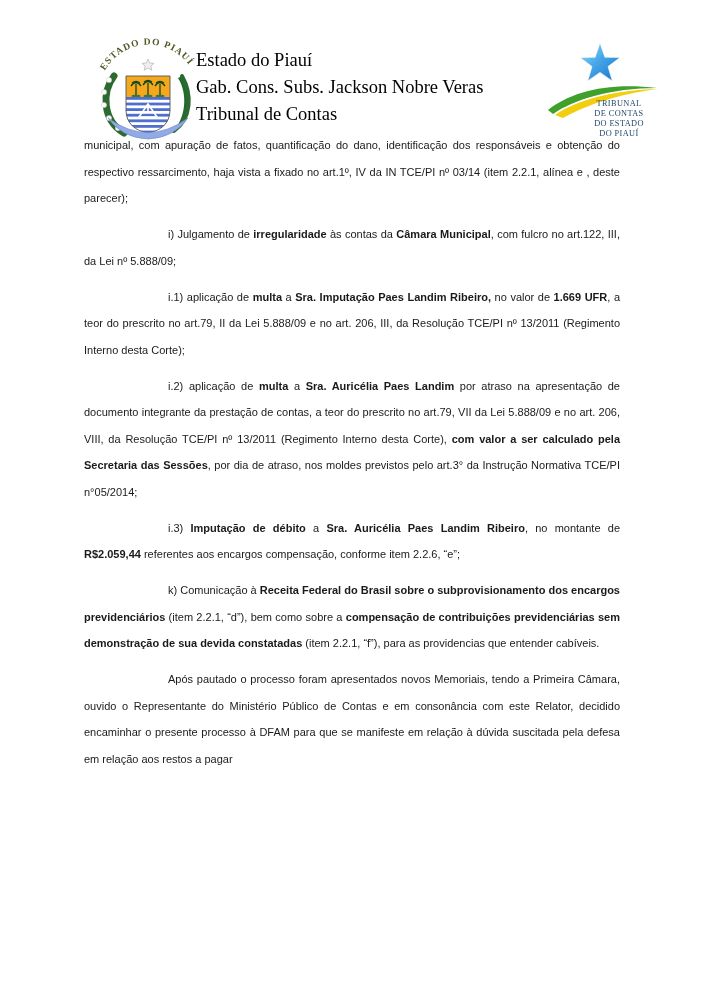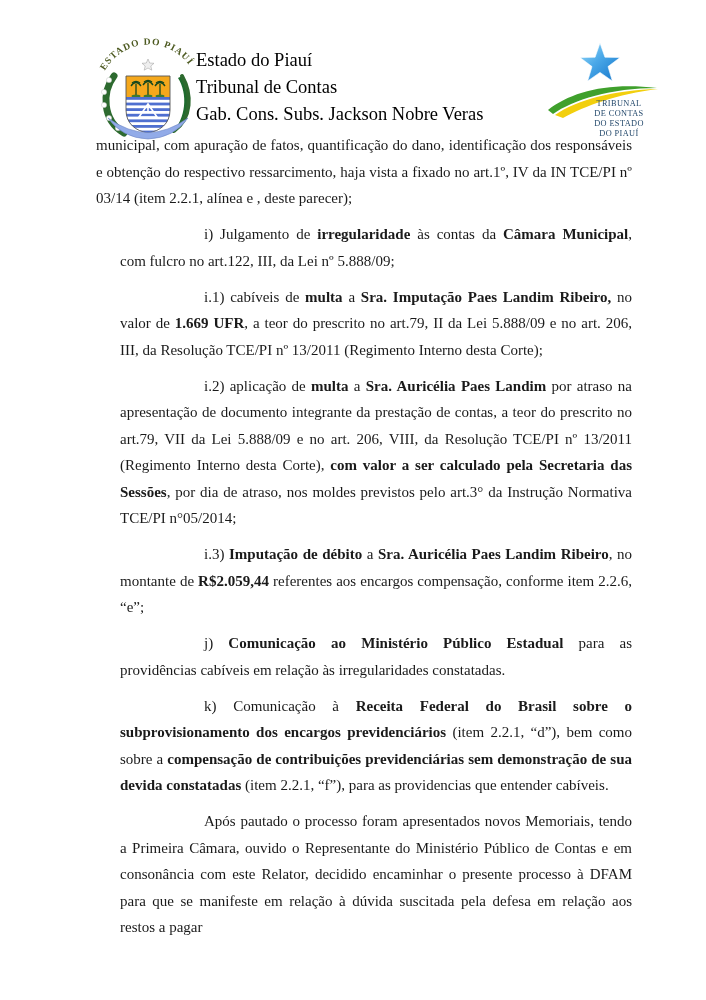--- a/index.html
+++ b/index.html
@@ -15,27 +15,26 @@
   .crest{position:absolute;left:92px;top:34px;width:112px;height:106px;}
   .org{
     position:absolute;left:196px;top:47px;
     font-family:"Liberation Serif", serif;
     font-size:18.5px;line-height:27px;color:#000;
     white-space:nowrap;
   }
   .tce-logo{position:absolute;left:545px;top:42px;width:118px;height:98px;}
   
   .doc-body{
-    position:absolute;left:96px;top:132px;width:536px;
-    font-size:15px;line-height:26.5px;
+    position:absolute;left:84px;top:132px;width:536px;
+    font-size:11px;line-height:26.5px;
     text-align:justify;
-    font-family:Liberation Serif, serif;
   }
   .doc-body p{margin:0 0 9.5px 0;}
-  .doc-body p.indent{text-indent:84px;margin-left:24px;}
+  .doc-body p.indent{text-indent:84px;}
   .doc-body b{font-weight:bold;}
 </style>
 </head>
 <body>
 
 <div class="page">
 
   <div>
 
     <svg class="crest" viewBox="0 0 112 106" aria-hidden="true">
@@ -101,22 +100,22 @@
           <line x1="56" y1="70" x2="56" y2="79"></line>
         </g>
       </g>
       <path d="M34,42 h44 v34 c0,14 -10,21 -22,23 c-12,-2 -22,-9 -22,-23 z" fill="none" stroke="#555" stroke-width="0.9"></path>
 
       <path d="M16,84 Q56,113 96,84 Q82,104 56,105 Q30,104 16,84 Z" fill="#92abe8" stroke="#6b84c4" stroke-width="0.6"></path>
     </svg>
 
     <div class="org">
       <div>Estado do Piauí</div>
+      <div>Gab. Cons. Subs. Jackson Nobre Veras</div>
       <div>Tribunal de Contas</div>
-      <div>Gab. Cons. Subs. Jackson Nobre Veras</div>
     </div>
 
     <svg class="tce-logo" viewBox="0 0 118 98" aria-hidden="true">
       <defs>
         <linearGradient id="starGrad" x1="0" y1="0" x2="1" y2="1">
           <stop offset="0" stop-color="#9fe0fb"></stop>
           <stop offset="0.45" stop-color="#4aa8e8"></stop>
           <stop offset="1" stop-color="#1173c9"></stop>
         </linearGradient>
       </defs>
@@ -131,21 +130,20 @@
         <text x="74" y="74">DE CONTAS</text>
         <text x="74" y="84">DO ESTADO</text>
         <text x="74" y="94">DO PIAUÍ</text>
       </g>
     </svg>
   </div>
 
   <main class="doc-body">
       <p class="para"><span>municipal, com apuração de fatos, quantificação do dano, identificação dos responsáveis e obtenção do respectivo ressarcimento, haja vista a fixado no art.1º, IV da IN TCE/PI nº 03/14 (item 2.2.1, alínea e , deste parecer);</span></p>
       <p class="para indent"><span>i) Julgamento de </span><b>irregularidade</b><span> às contas da </span><b>Câmara Municipal</b><span>, com fulcro no art.122, III, da Lei nº 5.888/09;</span></p>
-      <p class="para indent"><span>i.1) cabíveis de </span><b>multa</b><span> a </span><b>Sra. Imputação Paes Landim Ribeiro,</b><span> no valor de </span><b>1.669 UFR</b><span>, a teor do prescrito no art.79, II da Lei 5.888/09 e no art. 206, III, da Resolução TCE/PI nº 13/2011 (Regimento Interno desta Corte);</span></p>
+      <p class="para indent"><span>i.1) aplicação de </span><b>multa</b><span> a </span><b>Sra. Imputação Paes Landim Ribeiro,</b><span> no valor de </span><b>1.669 UFR</b><span>, a teor do prescrito no art.79, II da Lei 5.888/09 e no art. 206, III, da Resolução TCE/PI nº 13/2011 (Regimento Interno desta Corte);</span></p>
       <p class="para indent"><span>i.2) aplicação de </span><b>multa</b><span> a </span><b>Sra. Auricélia Paes Landim</b><span> por atraso na apresentação de documento integrante da prestação de contas, a teor do prescrito no art.79, VII da Lei 5.888/09 e no art. 206, VIII, da Resolução TCE/PI nº 13/2011 (Regimento Interno desta Corte), </span><b>com valor a ser calculado pela Secretaria das Sessões</b><span>, por dia de atraso, nos moldes previstos pelo art.3° da Instrução Normativa TCE/PI n°05/2014;</span></p>
       <p class="para indent"><span>i.3) </span><b>Imputação de débito</b><span> a </span><b>Sra. Auricélia Paes Landim Ribeiro</b><span>, no montante de </span><b>R$2.059,44</b><span> referentes aos encargos compensação, conforme item 2.2.6, “e”;</span></p>
-      <p class="para indent"><span>j) </span><b>Comunicação ao Ministério Público Estadual</b><span> para as providências cabíveis em relação às irregularidades constatadas.</span></p>
       <p class="para indent"><span>k) Comunicação à </span><b>Receita Federal do Brasil sobre o subprovisionamento dos encargos previdenciários</b><span> (item 2.2.1, “d”), bem como sobre a </span><b>compensação de contribuições previdenciárias sem demonstração de sua devida constatadas</b><span> (item 2.2.1, “f”), para as providencias que entender cabíveis.</span></p>
       <p class="para indent"><span>Após pautado o processo foram apresentados novos Memoriais, tendo a Primeira Câmara, ouvido o Representante do Ministério Público de Contas e em consonância com este Relator, decidido encaminhar o presente processo à DFAM para que se manifeste em relação à dúvida suscitada pela defesa em relação aos restos a pagar</span></p>
     </main>
 
 </div>
 
 </body></html>

